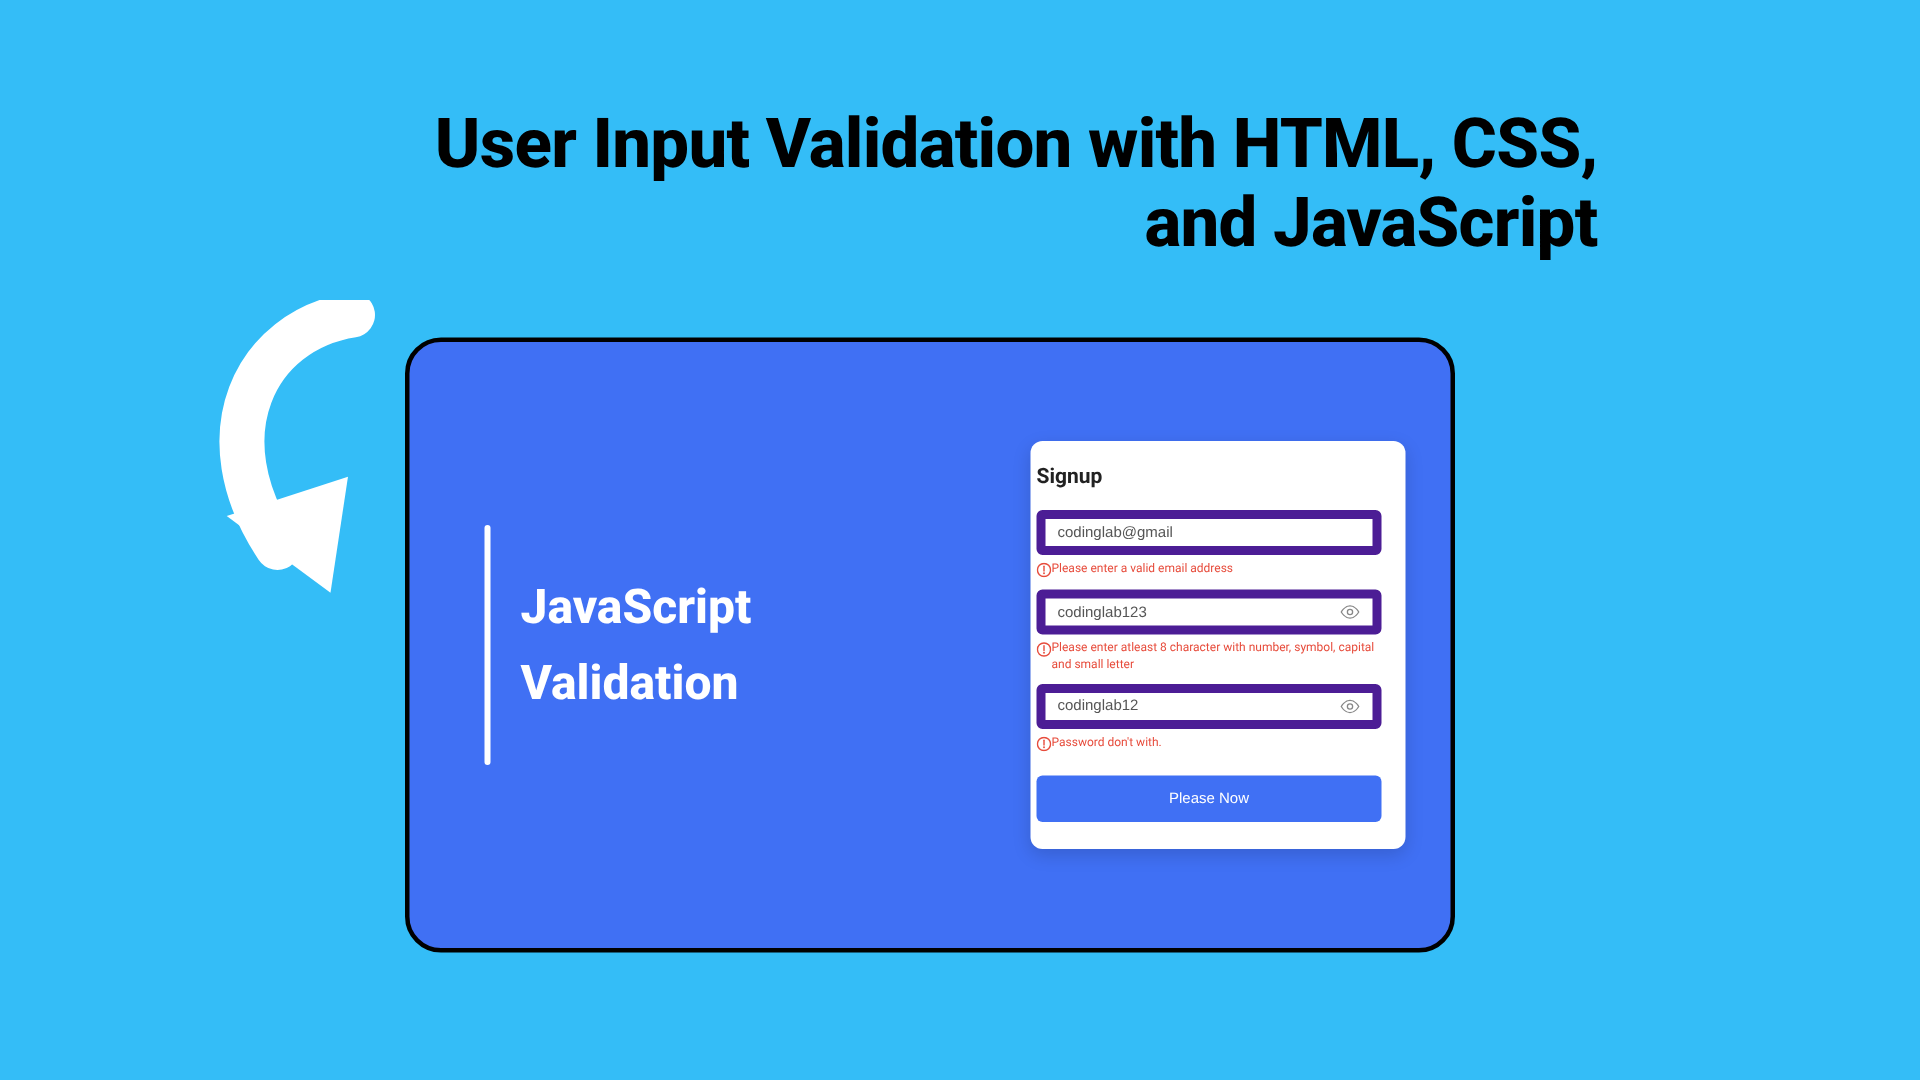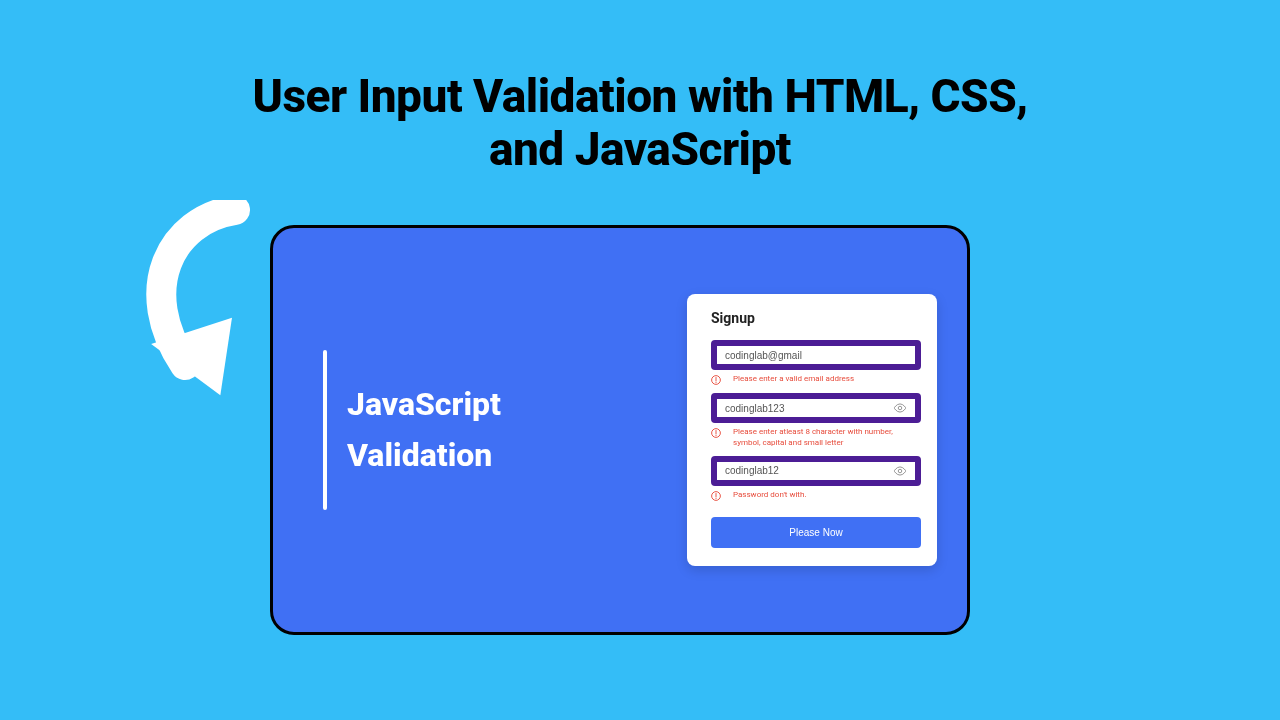--- a/index.html
+++ b/index.html
@@ -10,21 +10,21 @@
     font-family: -apple-system, BlinkMacSystemFont, "Segoe UI", Roboto, sans-serif;
     position: relative;
     overflow: hidden;
   }
   .headline {
     position: absolute;
     top: 70px;
     left: 50%;
     transform: translateX(-50%);
     width: 850px;
-    text-align: center;
+    text-align: right;
     font-size: 46px;
     font-weight: 800;
     color: #000;
     line-height: 1.15;
     letter-spacing: -0.5px;
   }
   .arrow {
     position: absolute;
     top: 200px;
     left: 130px;
@@ -59,21 +59,21 @@
   .left-text {
     color: #fff;
     font-weight: 800;
     font-size: 32px;
     line-height: 1.6;
   }
   .form-card {
     width: 250px;
     background: #fff;
     border-radius: 8px;
-    padding: 16px 16px 18px 24px;
+    padding: 16px 16px 18px 4px;
     box-shadow: 0 4px 12px rgba(0,0,0,0.15);
   }
   .form-title {
     font-size: 14px;
     font-weight: 700;
     color: #222;
     margin-bottom: 14px;
   }
   .field {
     margin-bottom: 4px;
@@ -98,21 +98,21 @@
   .eye-icon {
     flex-shrink: 0;
     width: 14px;
     height: 14px;
     margin-left: 4px;
     cursor: pointer;
   }
   .err-row {
     display: flex;
     align-items: flex-start;
-    gap: 12px;
+    gap: 0;
     margin-top: 4px;
     margin-bottom: 8px;
   }
   .err-icon {
     flex-shrink: 0;
     width: 10px;
     height: 10px;
     margin-top: 1px;
   }
   .err-text {

